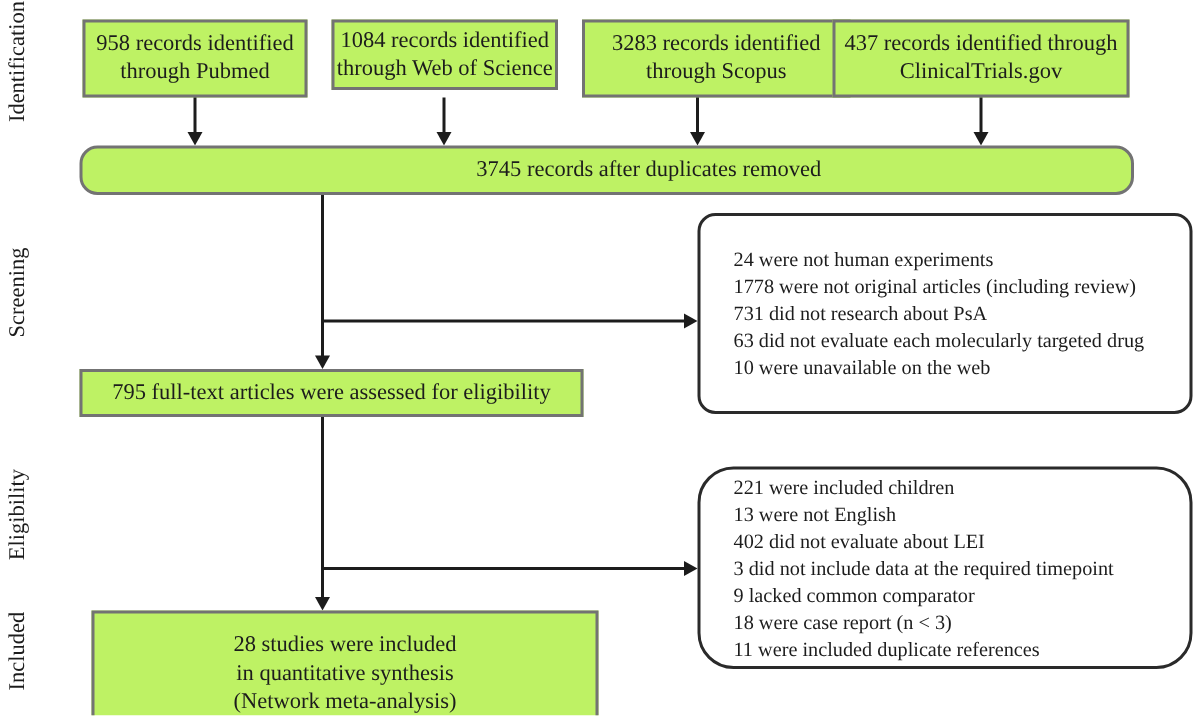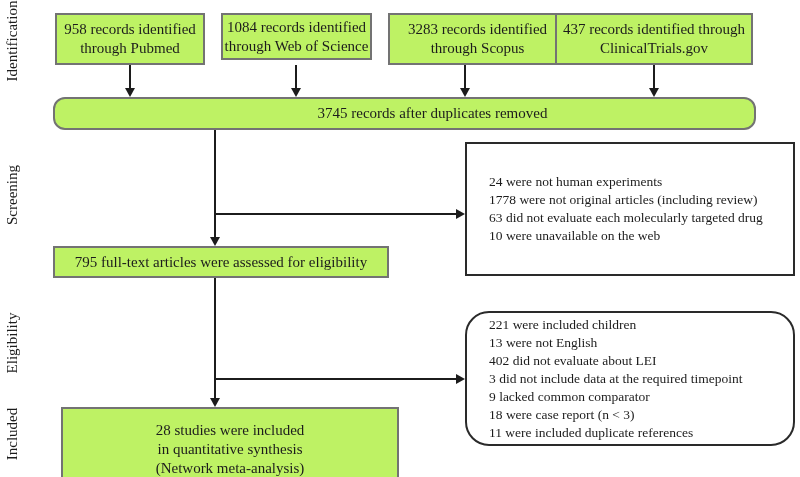--- a/index.html
+++ b/index.html
@@ -104,23 +104,24 @@
   <div class="vline" style="left:653px; top:65px; height:24px;"></div>
   <div class="arr-down" style="left:649px; top:88px;"></div>
 
   <div class="box dedup-box" style="left:53px; top:97px; width:703px; height:33px; justify-content:center;border-radius:12px;">3745 records after duplicates removed</div>
 
   <div class="vline" style="left:214px; top:130px; height:108px;"></div>
   <div class="arr-down" style="left:210px; top:237px;"></div>
   <div class="hline" style="left:215px; top:213px; width:241px;"></div>
   <div class="arr-right" style="left:456px; top:209px;"></div>
 
-  <div class="list-box" style="left:465px; top:142px; width:330px; height:134px;">
+  <div class="list-box" style="left:465px; top:142px; width:330px; height:134px;border-radius:12px;">
     <div>24 were not human experiments</div>
     <div>1778 were not original articles (including review)</div>
+    <div>731 did not research about PsA</div>
     <div>63 did not evaluate each molecularly targeted drug</div>
     <div>10 were unavailable on the web</div>
   </div>
 
   <div class="box heavy" style="left:53px; top:246px; width:336px; height:32px;">795 full-text articles were assessed for eligibility</div>
 
   <div class="vline" style="left:214px; top:278px; height:120px;"></div>
   <div class="arr-down" style="left:210px; top:398px;"></div>
   <div class="hline" style="left:215px; top:378px; width:241px;"></div>
   <div class="arr-right" style="left:456px; top:374px;"></div>

